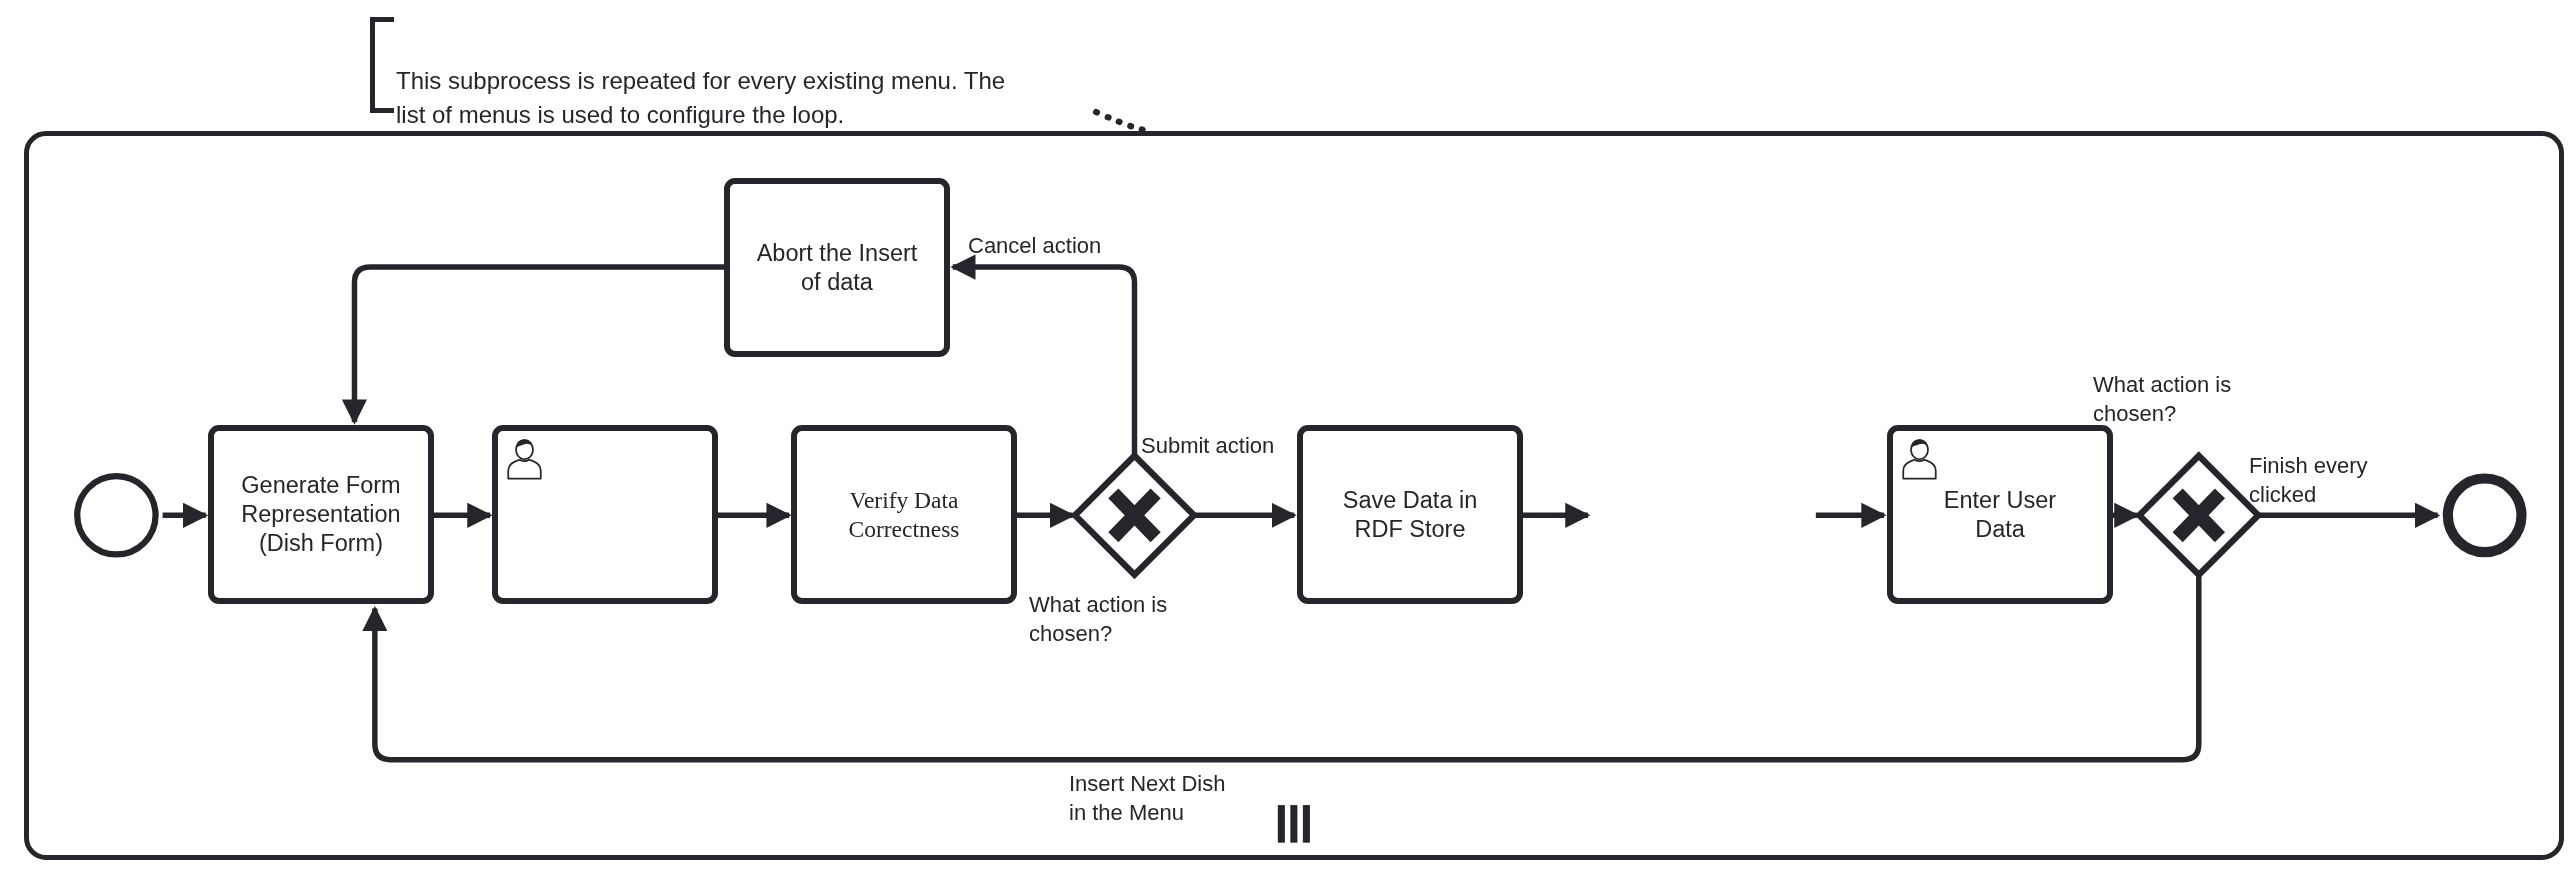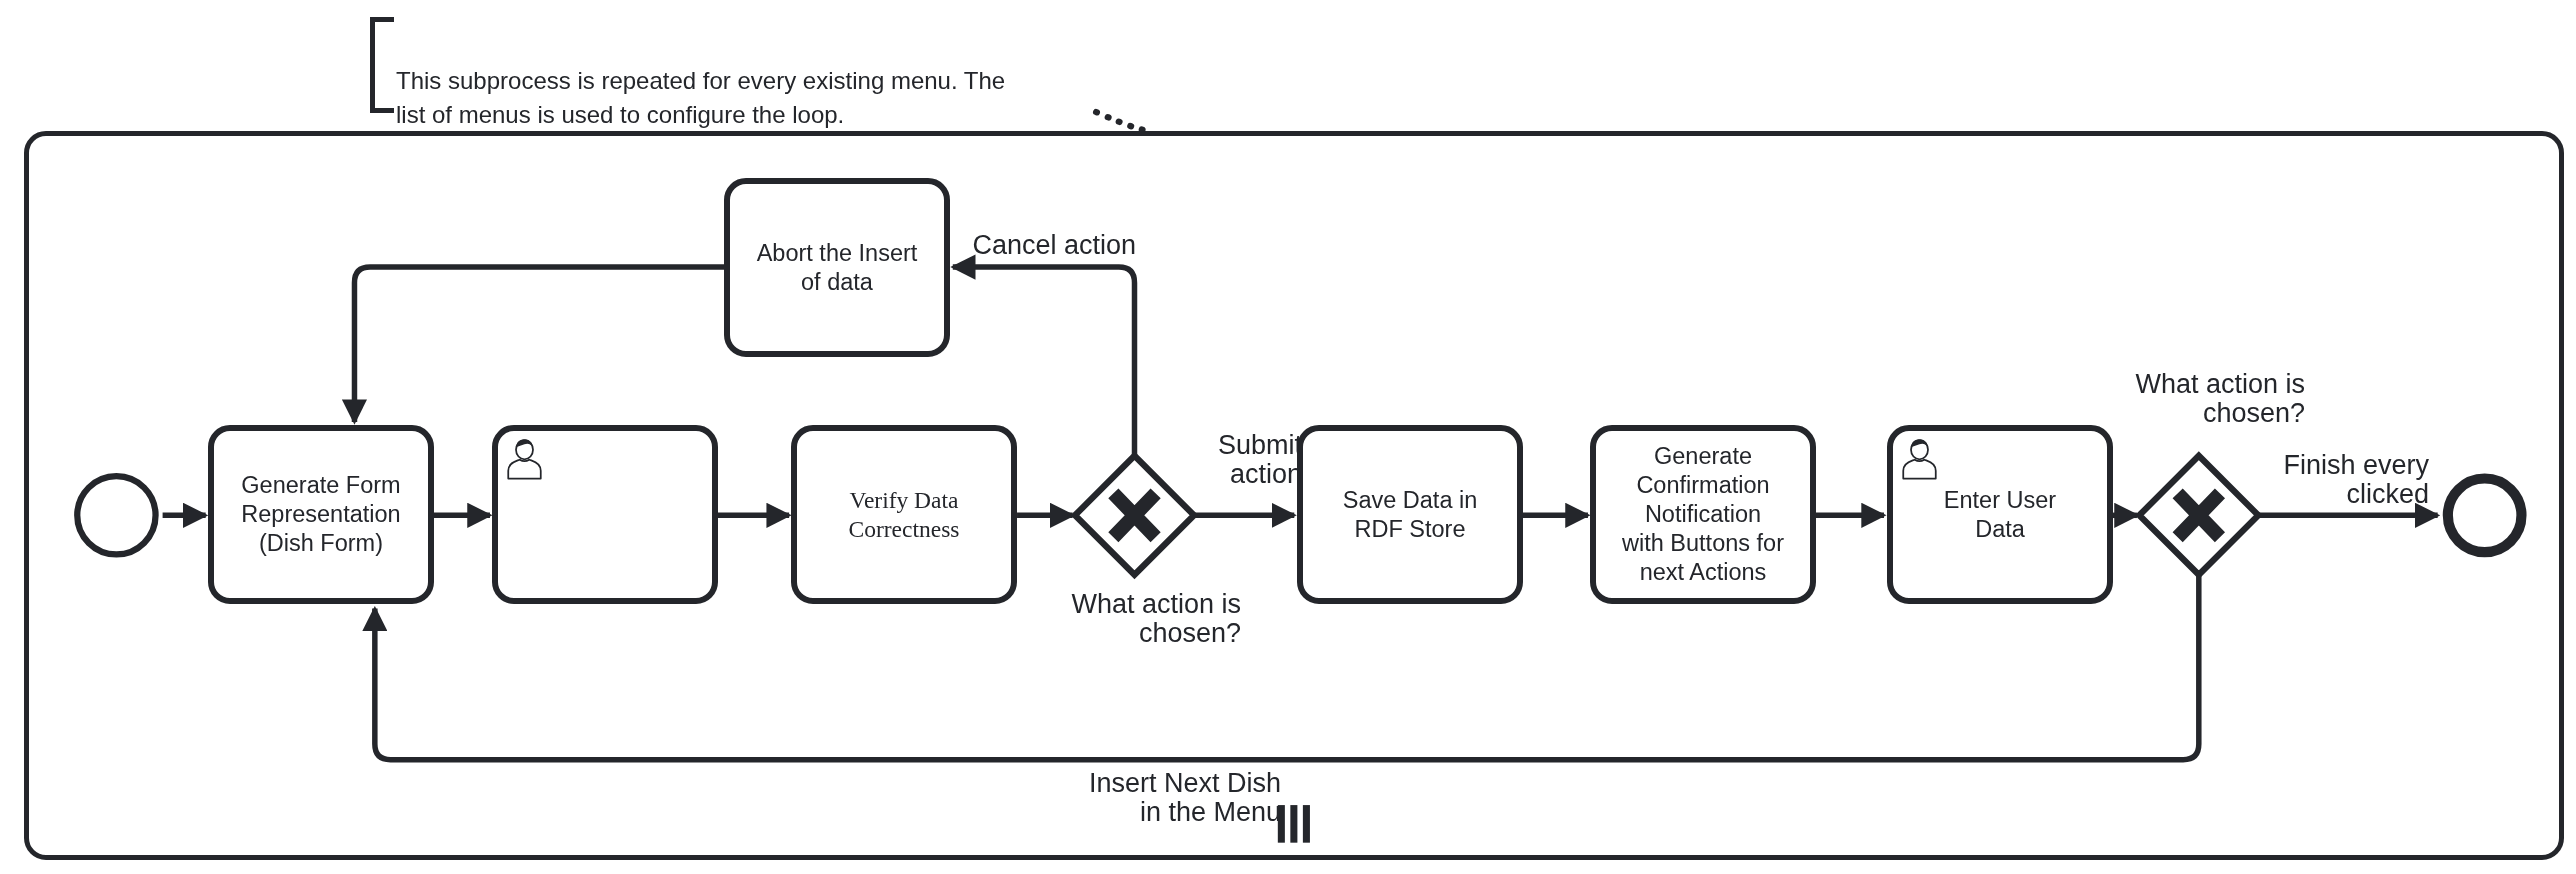--- a/index.html
+++ b/index.html
@@ -9,25 +9,25 @@
   #edge-layer { position:absolute; left:0; top:0; width:2576px; height:874px; z-index:2; }
   .flow { stroke:var(--ink); stroke-width:7; fill:none; }
   .assoc { stroke:var(--ink); stroke-width:8; fill:none; stroke-linecap:round; stroke-dasharray:1 14.5; }
   .shape-fill { fill:#ffffff; stroke:var(--ink); stroke-width:8; }
   .xmark { stroke:var(--ink); stroke-width:18; stroke-linecap:butt; fill:none; }
   .mi-bar { fill:var(--ink); }
   .subprocess { position:absolute; left:23.5px; top:131px; width:2540px; height:729px;
                 border:5.5px solid var(--ink); border-radius:22px; box-sizing:border-box;
                 background:transparent; z-index:1; }
   .task { position:absolute; width:226px; height:179px; box-sizing:border-box;
-          border:6.3px solid var(--ink); border-radius:22px; background:#ffffff;
+          border:6.3px solid var(--ink); border-radius:11px; background:#ffffff;
           display:flex; align-items:center; justify-content:center; text-align:center;
           font-size:23.5px; line-height:29px; white-space:pre-line; z-index:3; }
   .task-icon { position:absolute; left:6.3px; top:4.7px; width:41px; height:45px; }
-  .edge-label { position:absolute; text-align:right; font-size:27px; line-height:29px;
+  .edge-label { position:absolute; text-align:left; font-size:22px; line-height:29px;
                 white-space:pre-line; z-index:4; }
   .annotation-bracket { position:absolute; left:370px; top:17px; width:23.5px; height:96px;
                 box-sizing:border-box; border-left:5.5px solid var(--ink);
                 border-top:5.5px solid var(--ink); border-bottom:5.5px solid var(--ink); z-index:4; }
   .annotation-text { position:absolute; left:396px; top:20.4px; width:721px; text-align:left;
                 font-size:24px; line-height:34px; white-space:pre-line; z-index:4;margin-top:44px; }
 </style>
 </head>
 <body>
 
@@ -104,27 +104,20 @@
   <div class="task" style="left:724px; top:178px;">
     <span>Abort the Insert
 of data</span>
   </div>
 
   <div class="task" style="left:1297px; top:425px;">
     <span>Save Data in
 RDF Store</span>
   </div>
 
-  <div class="task" style="left:1590px; top:425px;">
-    <span>Generate
-Confirmation
-Notification
-with Buttons for
-next Actions</span>
-  </div>
 
   <div class="task" style="left:1887px; top:425px;">
     <svg class="task-icon" viewBox="0 0 32 36">
       <ellipse cx="16" cy="11" rx="6.8" ry="7.6" fill="#fff" stroke="#24262b" stroke-width="1.4"></ellipse>
       <path d="M9.2 9 C9.7 4.2 12.8 2.6 16 2.6 c3.4 0 6.2 2 6.8 6.2 -2.2-2.6-4.2-3.1-6.8-2.2 C13.6 7.4 11.4 8.2 9.2 9 z" fill="#24262b"></path>
       <path d="M3 34 v-6.2 c0-4.6 3.6-7 7.6-8.3 l1.6-.5 a7.2 7.2 0 0 0 7.6 0 l1.6 .5 c4 1.3 7.6 3.7 7.6 8.3 V34 z" fill="#fff" stroke="#24262b" stroke-width="1.4" stroke-linejoin="round"></path>
     </svg>
     <span>Enter User
 Data</span>
   </div>

